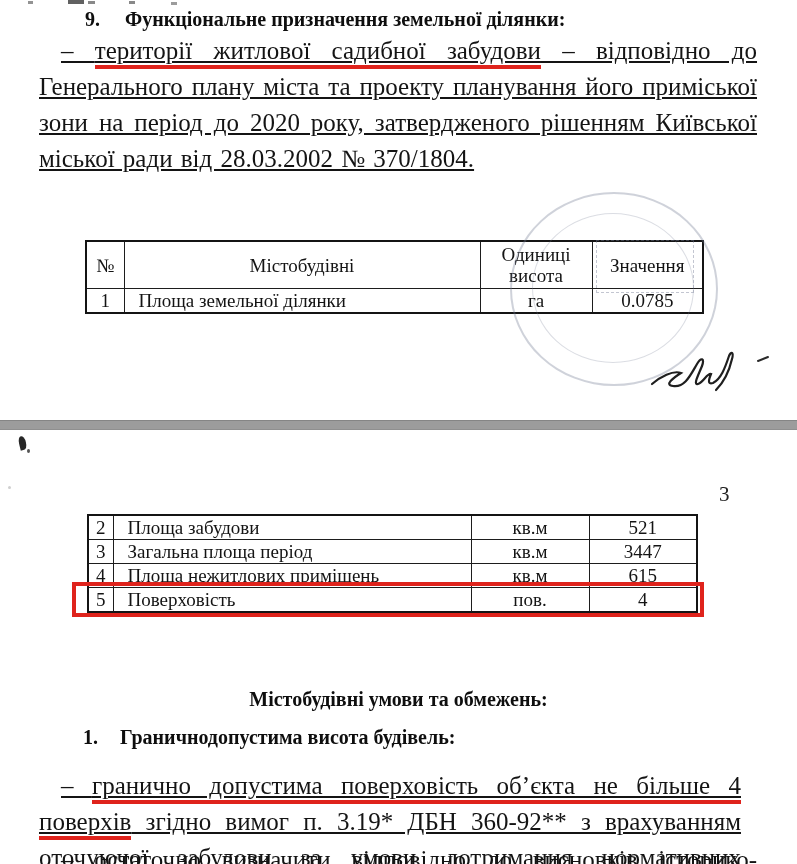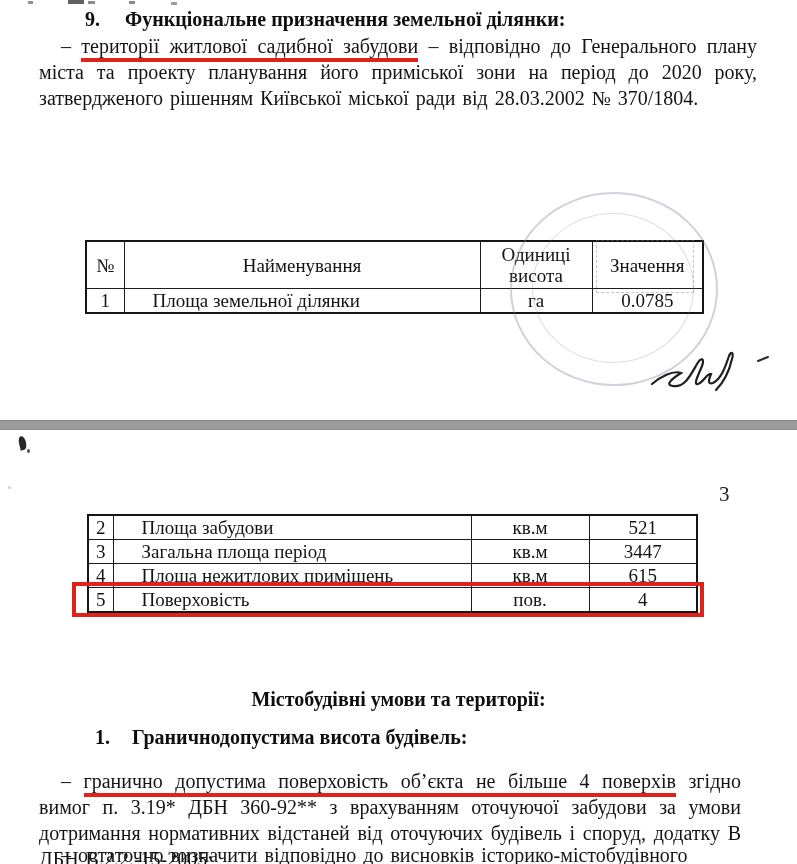--- a/index.html
+++ b/index.html
@@ -5,36 +5,37 @@
   html,body{margin:0;padding:0;background:#ffffff;}
   #doc{
     position:relative;width:797px;height:864px;overflow:hidden;
     background:#ffffff;color:#131313;
     font-family:"Liberation Serif","DejaVu Serif",serif;
     border-radius:17px;
   }
   
   .para{
     position:absolute;left:39px;width:718px;
-    text-align:justify;font-size:20px;line-height:26px;word-spacing:2px;
+    text-align:justify;font-size:25px;line-height:36px;word-spacing:2px;
     color:#141414;
+    text-decoration:underline;
   }
   .indent{text-indent:22px;}
   .heading{position:absolute;font-weight:bold;font-size:20px;white-space:nowrap;color:#0e0e0e;}
   .heading .num{display:inline-block;}
   .center-head{position:absolute;left:0;width:797px;text-align:center;font-weight:bold;font-size:20px;color:#0e0e0e;}
   .redline{border-bottom:4.5px solid var(--accent-red,#df231c);padding-bottom:1px;}
   
   table.tbl{position:absolute;border-collapse:collapse;table-layout:fixed;background:transparent;}
   table.tbl td{
     border:1.6px solid #1d1d1d;font-size:19px;line-height:21px;
     padding:1px 4px;text-align:center;vertical-align:middle;color:#141414;
   }
   table.tbl{border:2.4px solid #141414;}
-  table.tbl td.name{text-align:left;padding-left:28px;}
+  table.tbl td.name{text-align:left;padding-left:14px;}
   .tbl-top tr.head td{height:44px;}
   .tbl-top tr.body td{height:21px;}
   .tbl-bot td{height:21px;}
   
   .frag{position:absolute;left:0;width:797px;}
   #frag-top{top:0;height:420px;}
   #divider{position:absolute;top:420px;left:0;width:797px;height:8px;
     background:var(--divider-gray,#9c9c9c);border-top:1px solid #858585;border-bottom:1px solid #8f8f8f;}
   #frag-bottom{top:428px;height:436px;}
   
@@ -76,21 +77,21 @@
     <table class="tbl tbl-top" style="left:85px;top:240px">
       <colgroup>
           <col style="width:38px">
           <col style="width:356px">
           <col style="width:112px">
           <col style="width:111px">
         </colgroup>
       <tbody>
           <tr class="head">
         <td>№</td>
-        <td>Найменування</td>
+        <td>Містобудівні</td>
         <td>Одиниці висота</td>
         <td>Значення</td>
       </tr>
       <tr class="body">
         <td>1</td>
         <td class="name">Площа земельної ділянки</td>
         <td>га</td>
         <td>0.0785</td>
       </tr>
     </tbody>
@@ -147,23 +148,23 @@
         <td class="name">Поверховість</td>
         <td>пов.</td>
         <td>4</td>
       </tr>
     </tbody>
       </table>
 
     <div class="red-box"></div>
 
 
-    <div class="center-head" style="top:260px">Містобудівні умови та території:</div>
+    <div class="center-head" style="top:260px">Містобудівні умови та обмежень:</div>
 
-    <div class="heading" style="left:95px;top:298px">
+    <div class="heading" style="left:83px;top:298px">
       <span class="num" style="width:37px">1.</span><span>Граничнодопустима висота будівель:</span>
     </div>
 
     <div class="para indent" style="top:340px;width:702px"><span>– </span><span class="redline">гранично допустима поверховість об’єкта не більше 4 поверхів</span><span> згідно вимог  п. 3.19*  ДБН 360-92**  з  врахуванням  оточуючої  забудови  за  умови дотримання нормативних відстаней від оточуючих будівель і споруд, додатку В ДБН В.2.2.-15-2005;</span></div>
 
     <div class="para indent" style="top:414px">– остаточно визначити відповідно до висновків історико-містобудівного</div>
   </section>
 </div>
 
 </body></html>

